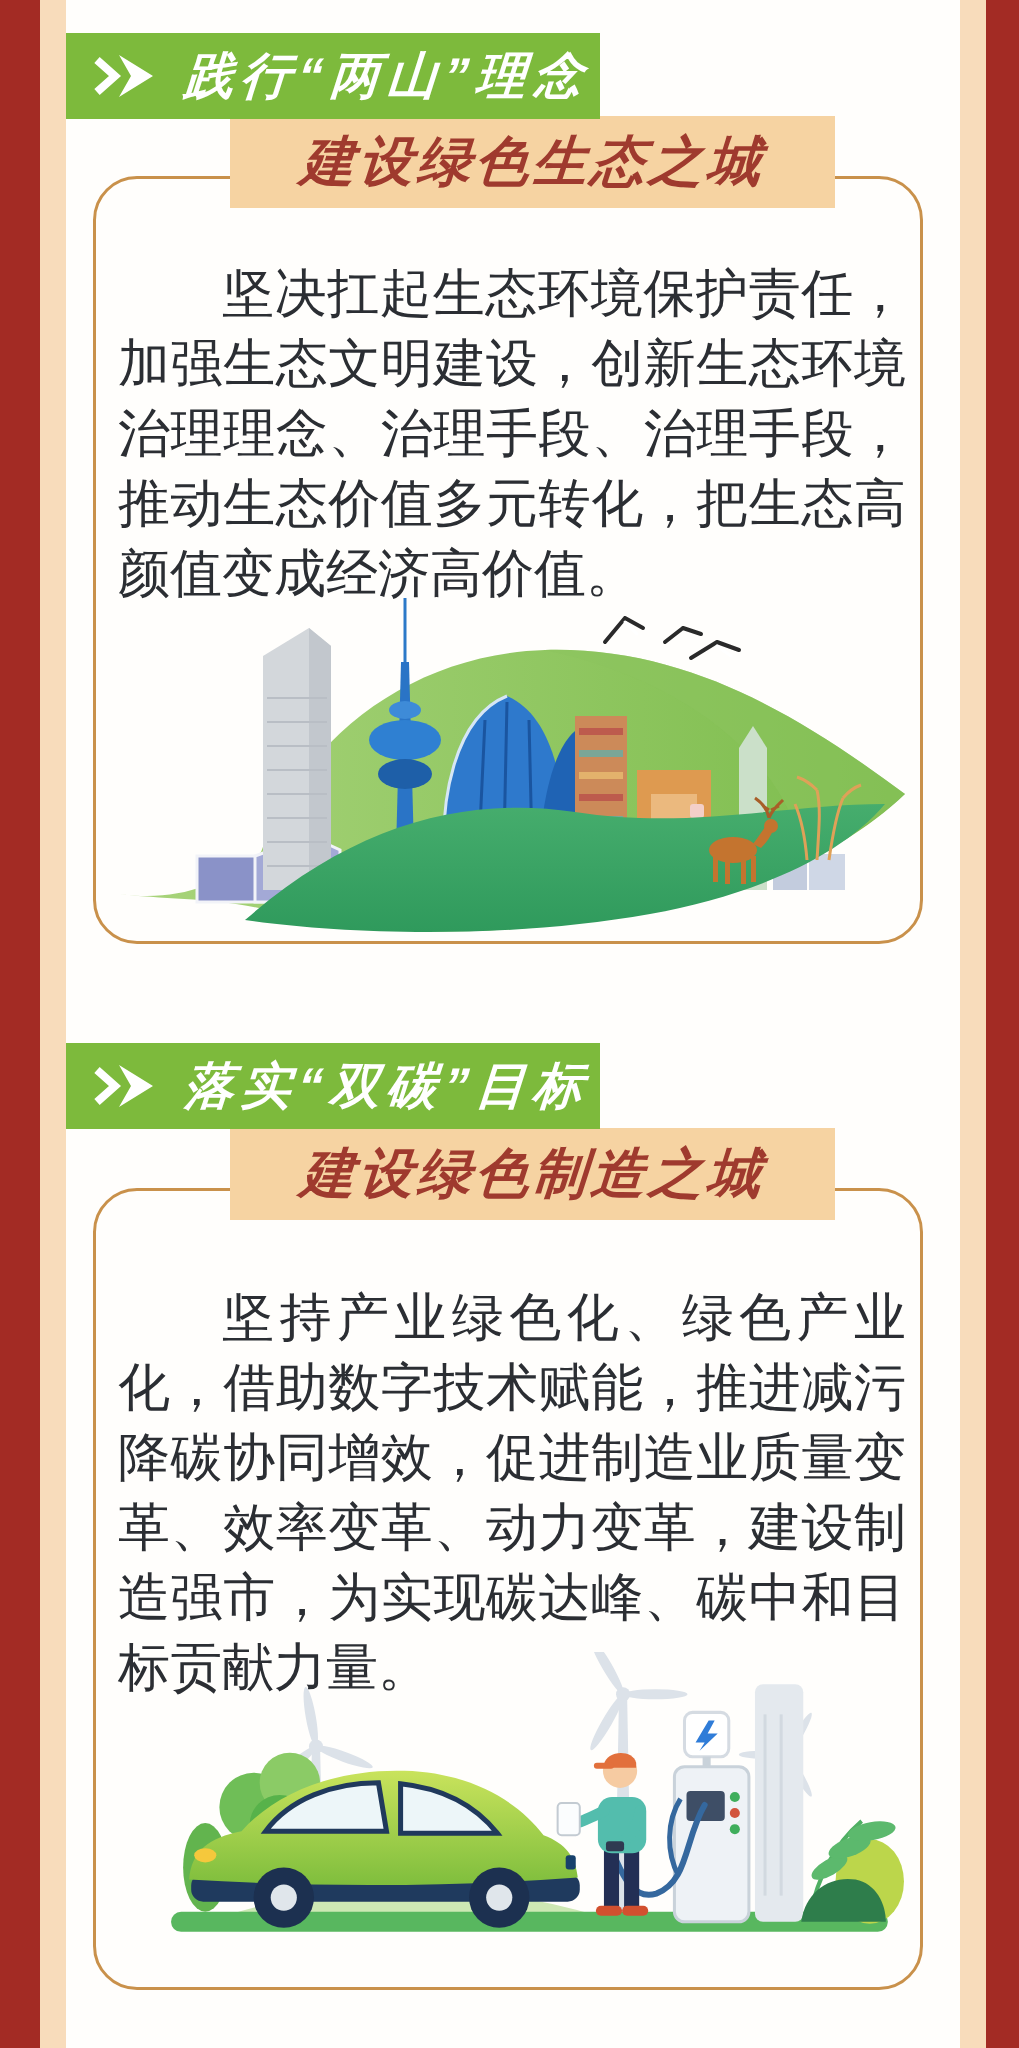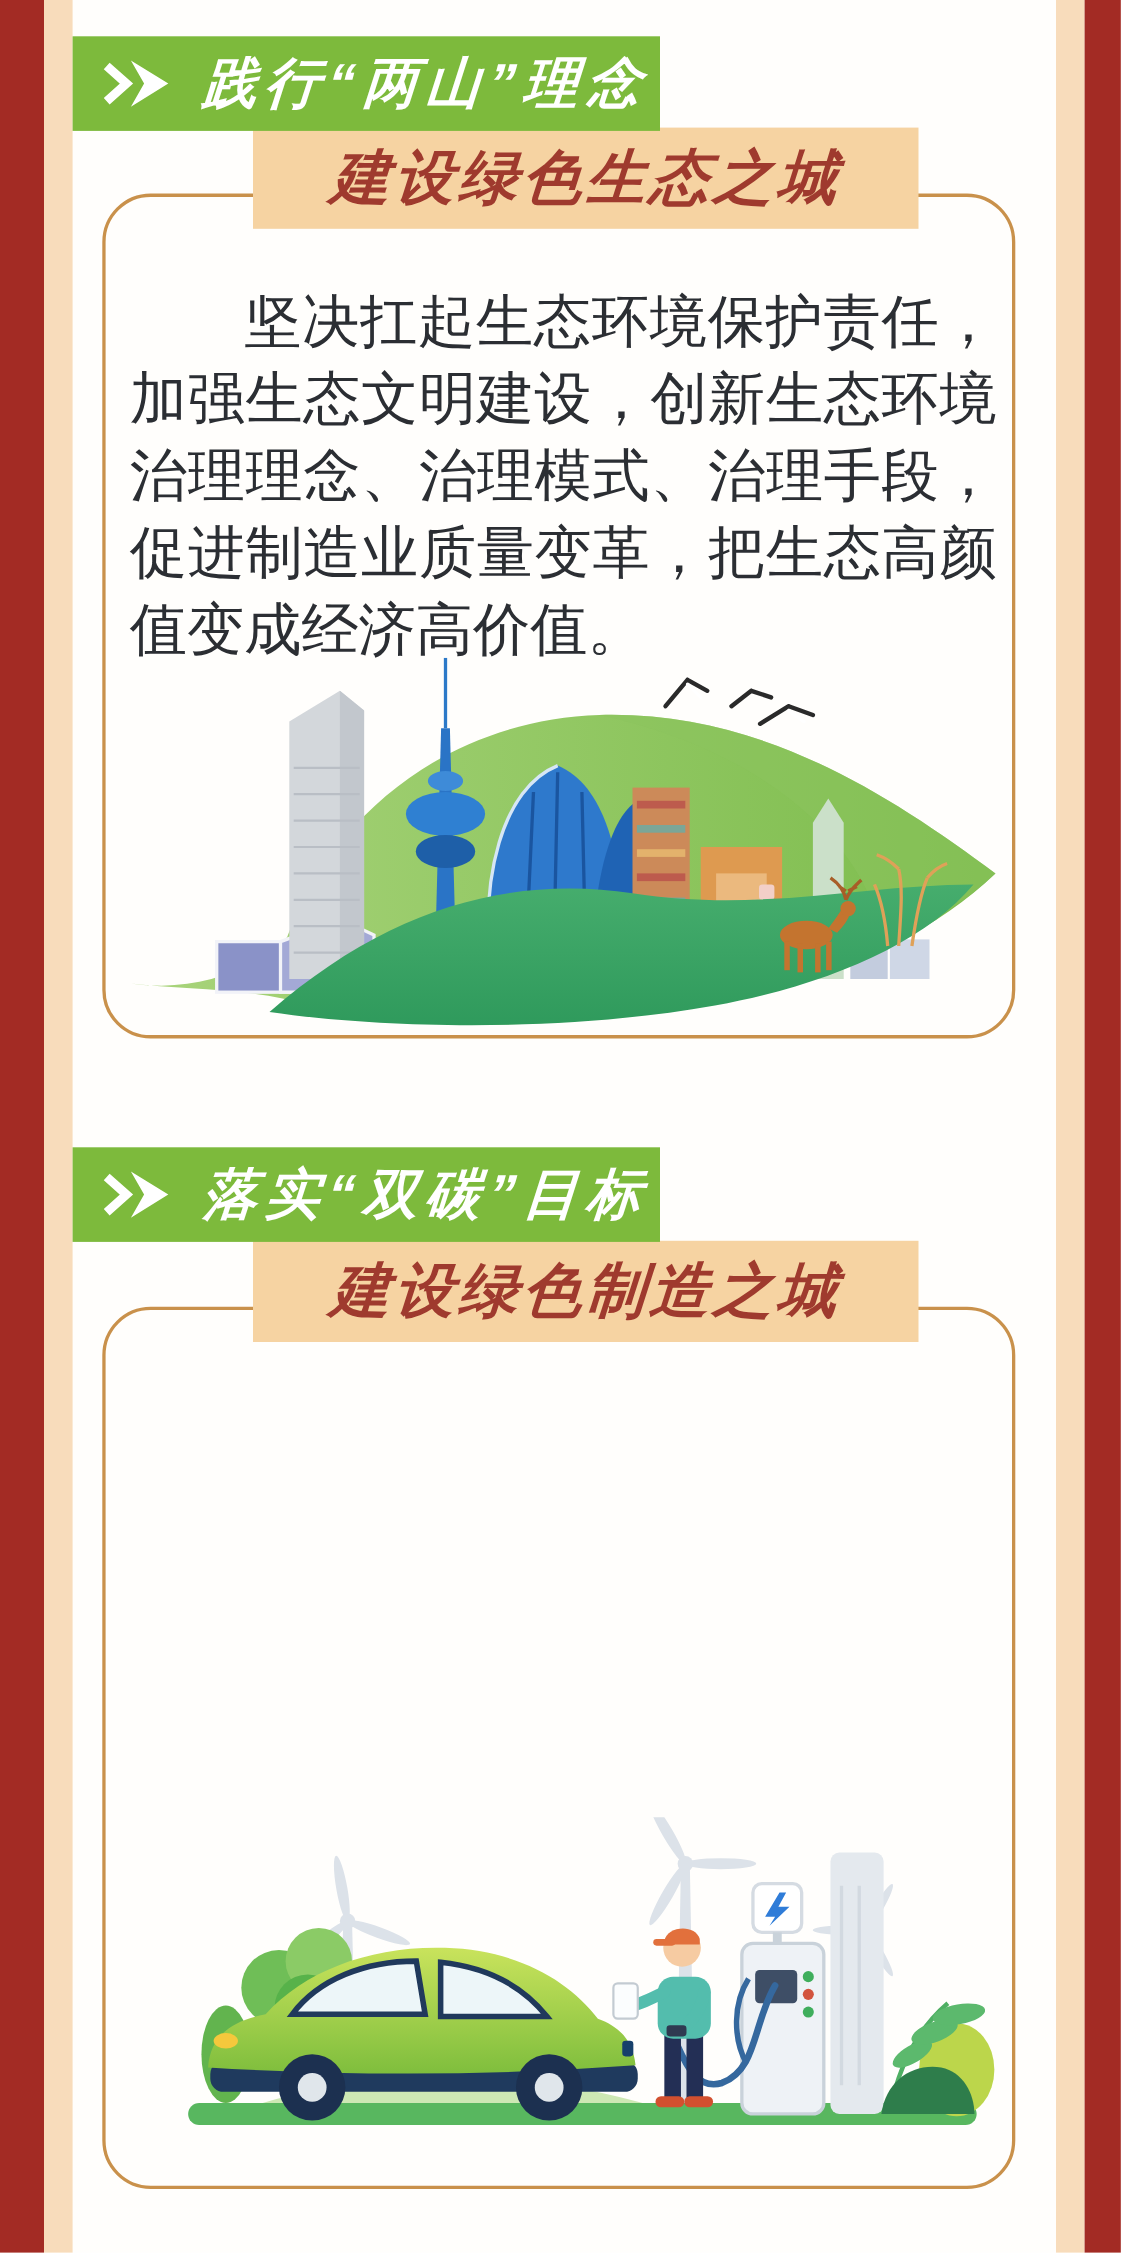--- a/index.html
+++ b/index.html
@@ -55,21 +55,21 @@
     </span>
     <span class="blabel">践行“两山”理念</span>
   </div>
 
   <div class="subtitle" style="top:116px;">
     <span class="slabel">建设绿色生态之城</span>
   </div>
 
   <div class="card card1"></div>
 
-  <div class="para para1">坚决扛起生态环境保护责任，加强生态文明建设，创新生态环境治理理念、治理模式、治理手段，促进制造业质量变革，把生态高颜值变成经济高价值。</div>
+  <div class="para para1">坚决扛起生态环境保护责任，加强生态文明建设，创新生态环境治理理念、治理手段、治理手段，推动生态价值多元转化，把生态高颜值变成经济高价值。</div>
 
   <div class="illus illus1">
     <svg width="810" height="340" viewBox="0 0 810 340">
       <defs>
         <linearGradient id="leafG" x1="0" y1="0" x2="1" y2="0">
           <stop offset="0" stop-color="#A9D47B"></stop>
             <stop offset="1" stop-color="#7CBC4C"></stop>
         </linearGradient>
         <linearGradient id="hillG" x1="0" y1="0" x2="0" y2="1">
           <stop offset="0" stop-color="#46AD6D"></stop>
@@ -180,20 +180,21 @@
     </span>
     <span class="blabel">落实“双碳”目标</span>
   </div>
 
   <div class="subtitle" style="top:1128px;">
     <span class="slabel">建设绿色制造之城</span>
   </div>
 
   <div class="card card2"></div>
 
+  <div class="para para2">坚持产业绿色化、绿色产业化，借助数字技术赋能，推进减污降碳协同增效，促进制造业质量变革、效率变革、动力变革，建设制造强市，为实现碳达峰、碳中和目标贡献力量。</div>
 
   <div class="illus illus2">
     <svg width="745" height="306" viewBox="0 0 740 300">
       <defs>
         <linearGradient id="carG" x1="0" y1="0" x2="0" y2="1">
           <stop offset="0" stop-color="#C9E35C"></stop>
             <stop offset="1" stop-color="#7FBE3D"></stop>
         </linearGradient>
       </defs>
 

